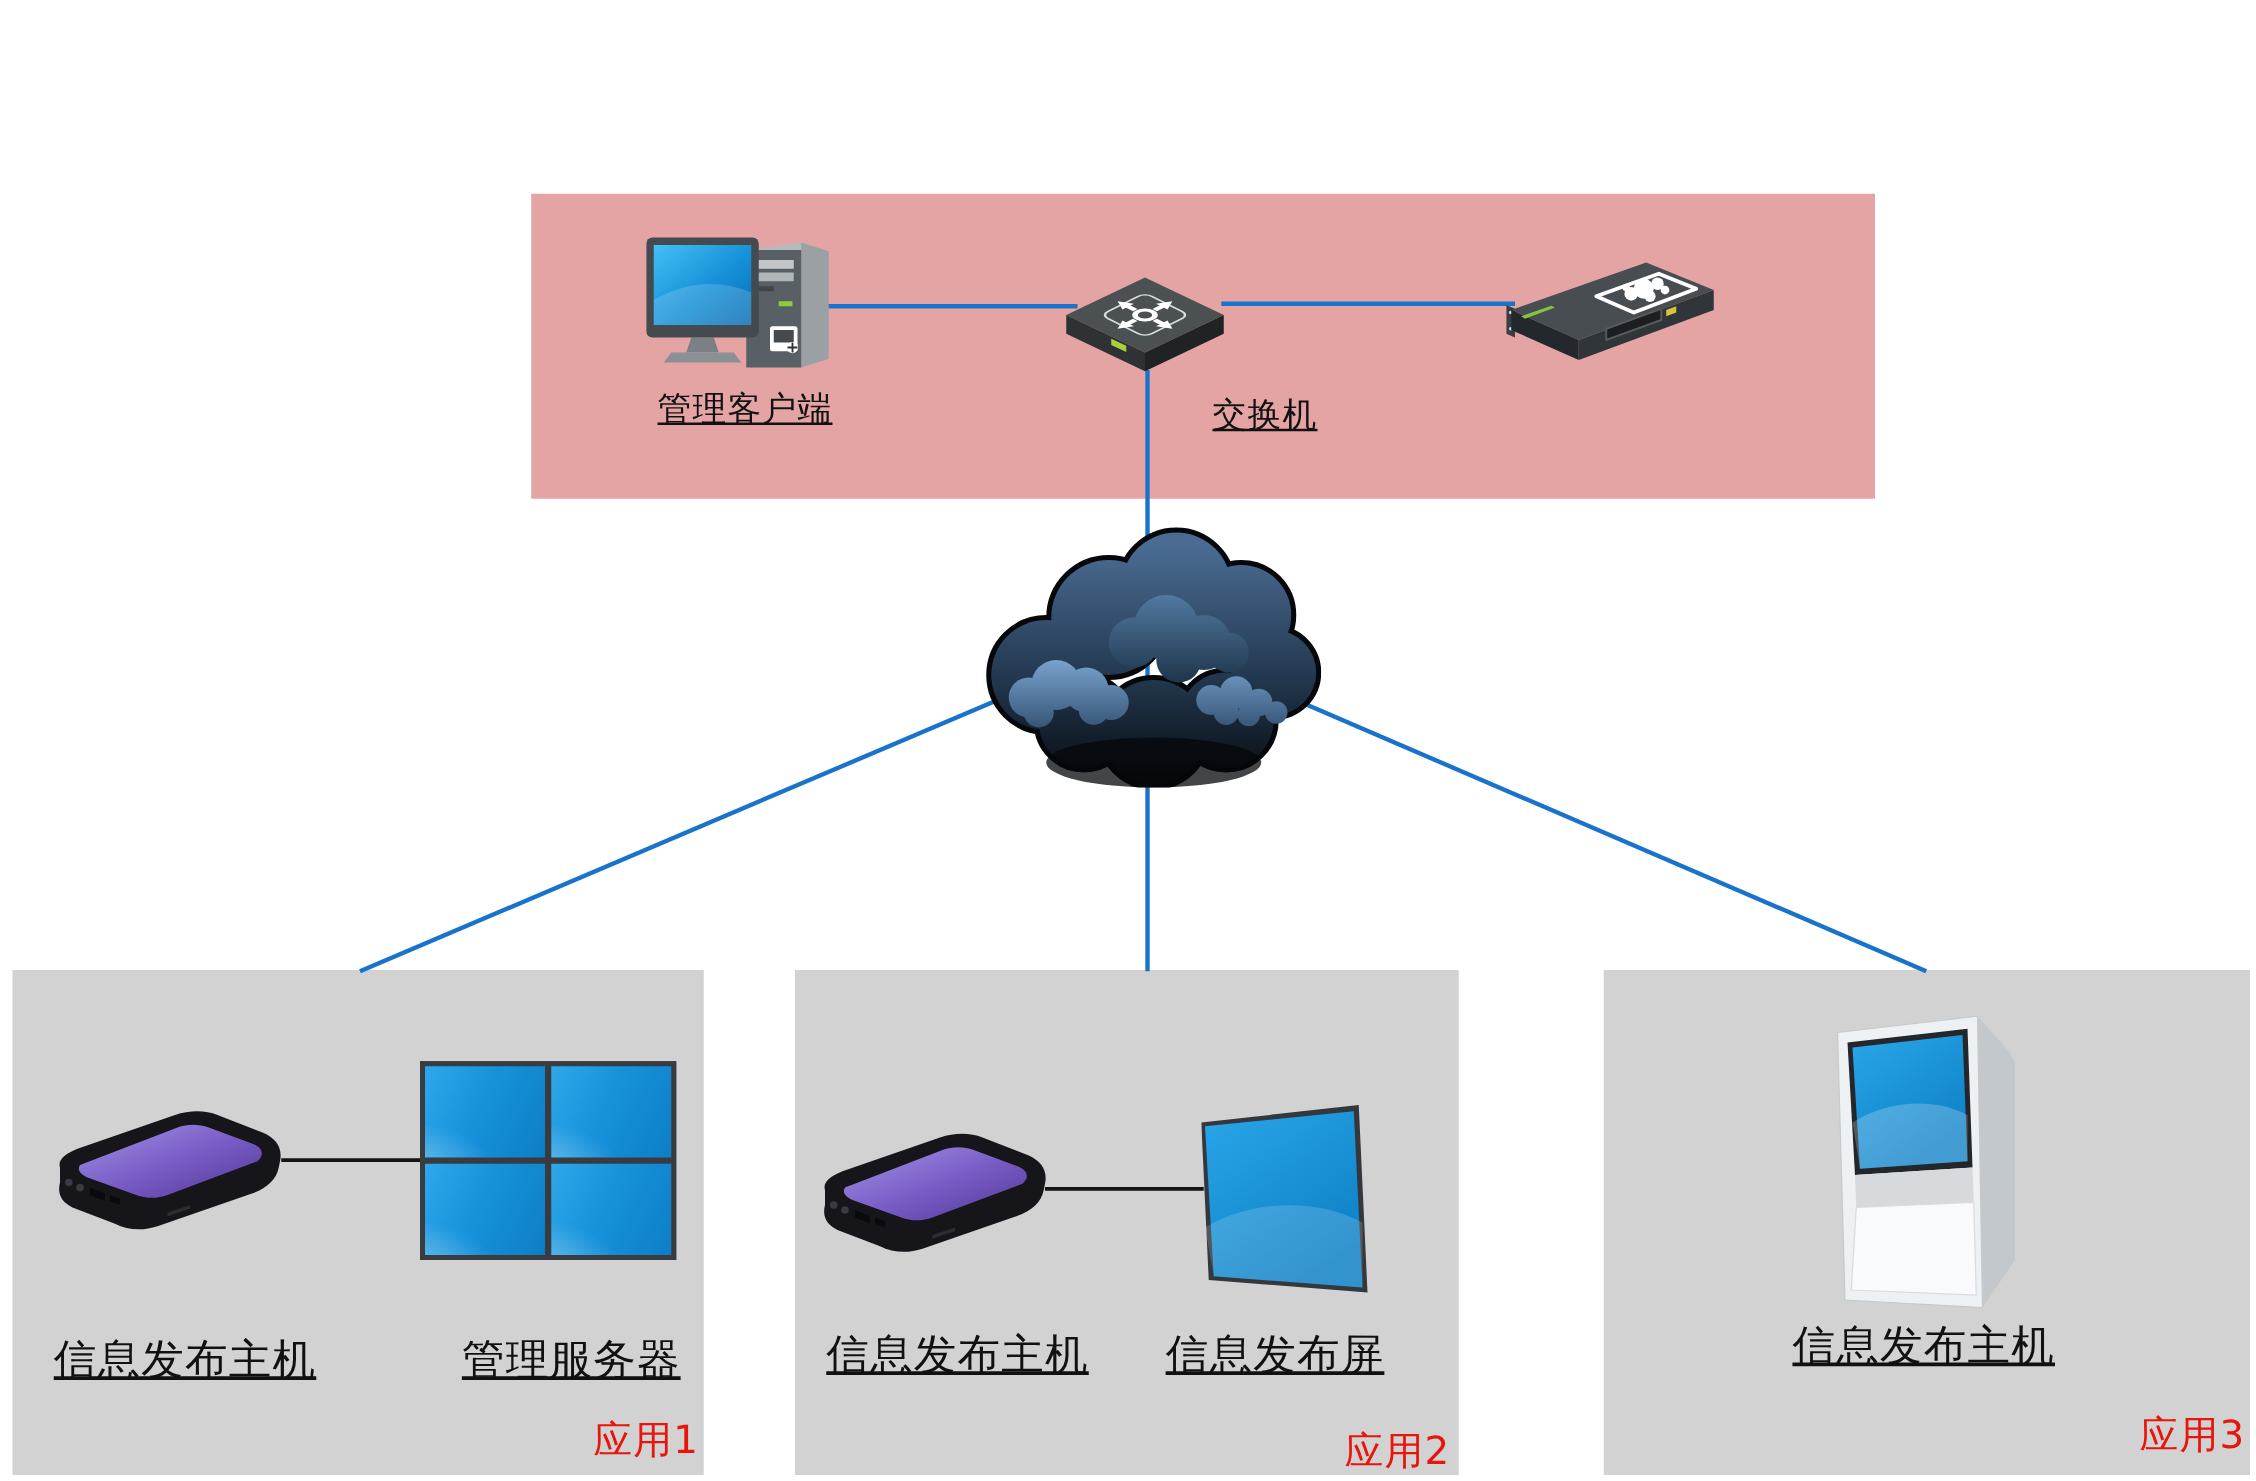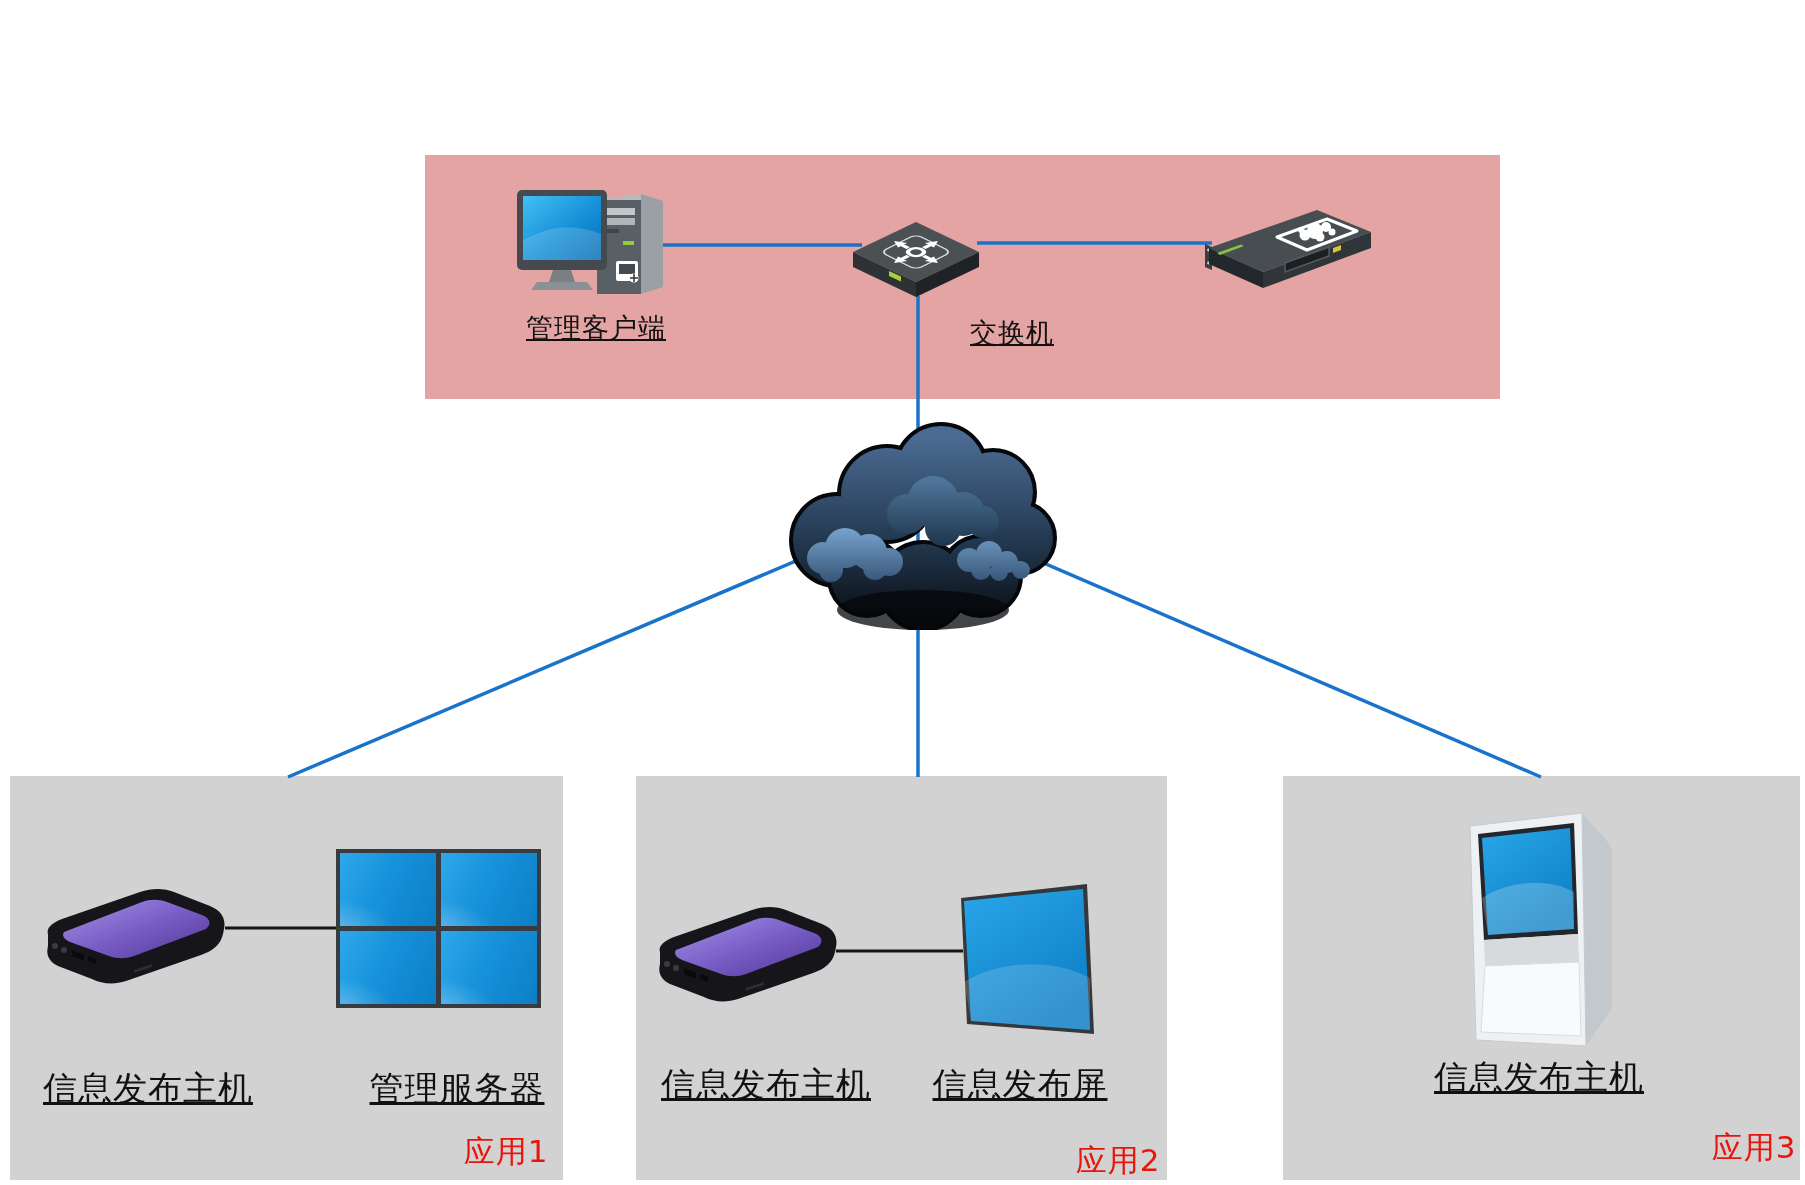--- a/index.html
+++ b/index.html
@@ -236,21 +236,21 @@
     <path d="M14,88 C42,70 80,68 106,82 L106,119 20,125 Z" fill="#fff" opacity=".22"></path>
     <polygon points="16,130 110,124 111,152 17,156" fill="#d6dadd"></polygon>
     <polygon points="17,156 111,152 113,226 13,222" fill="#f8fafb" stroke="#d8dcdf" stroke-width="1"></polygon>
   </svg>
 
   <div class="label" style="left:596px;top:312px">管理客户端</div>
   <div class="label" style="left:1012px;top:317px">交换机</div>
 
   <div class="label small" style="left:148px;top:1073px">信息发布主机</div>
   <div class="label small" style="left:457px;top:1073px">管理服务器</div>
-  <div class="badge" style="left:506px;top:1131px">应用1</div>
+  <div class="badge" style="left:517px;top:1131px">应用1</div>
 
   <div class="label small" style="left:766px;top:1069px">信息发布主机</div>
   <div class="label small" style="left:1020px;top:1069px">信息发布屏</div>
   <div class="badge" style="left:1118px;top:1140px">应用2</div>
 
   <div class="label small" style="left:1539px;top:1062px">信息发布主机</div>
   <div class="badge" style="left:1754px;top:1127px">应用3</div>
 
 </div>
 

